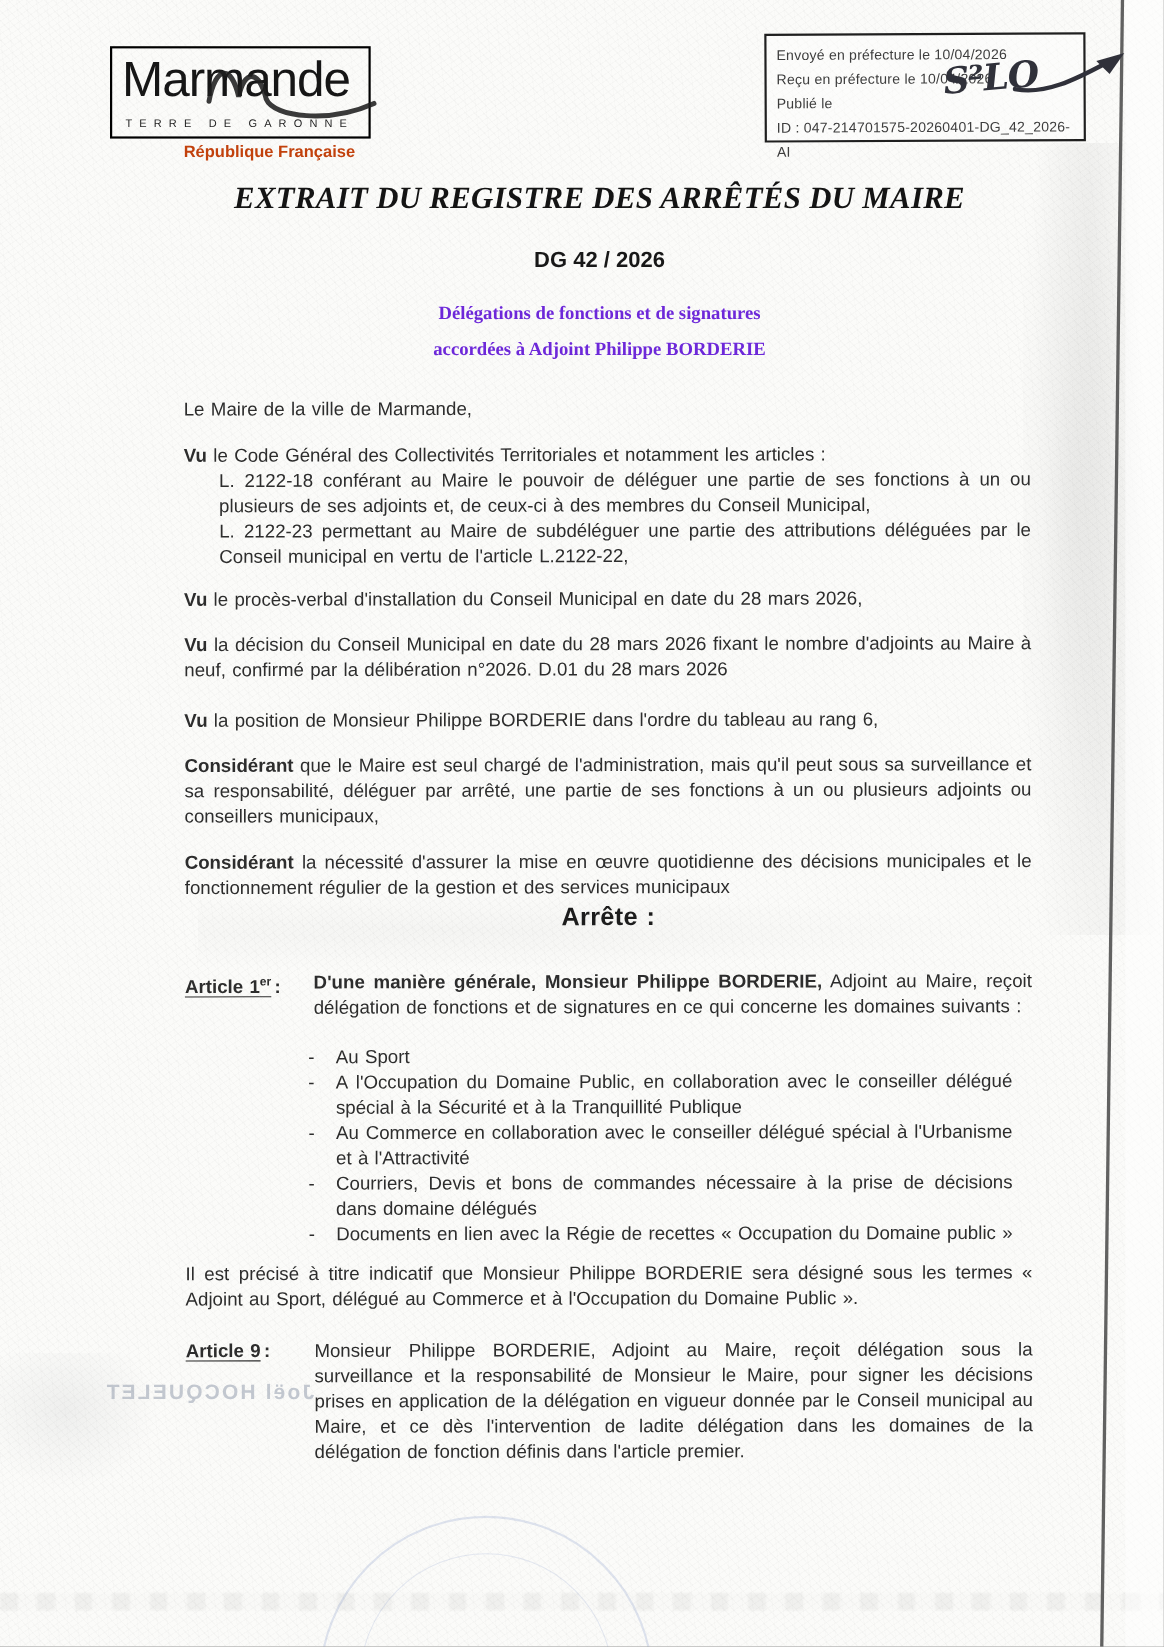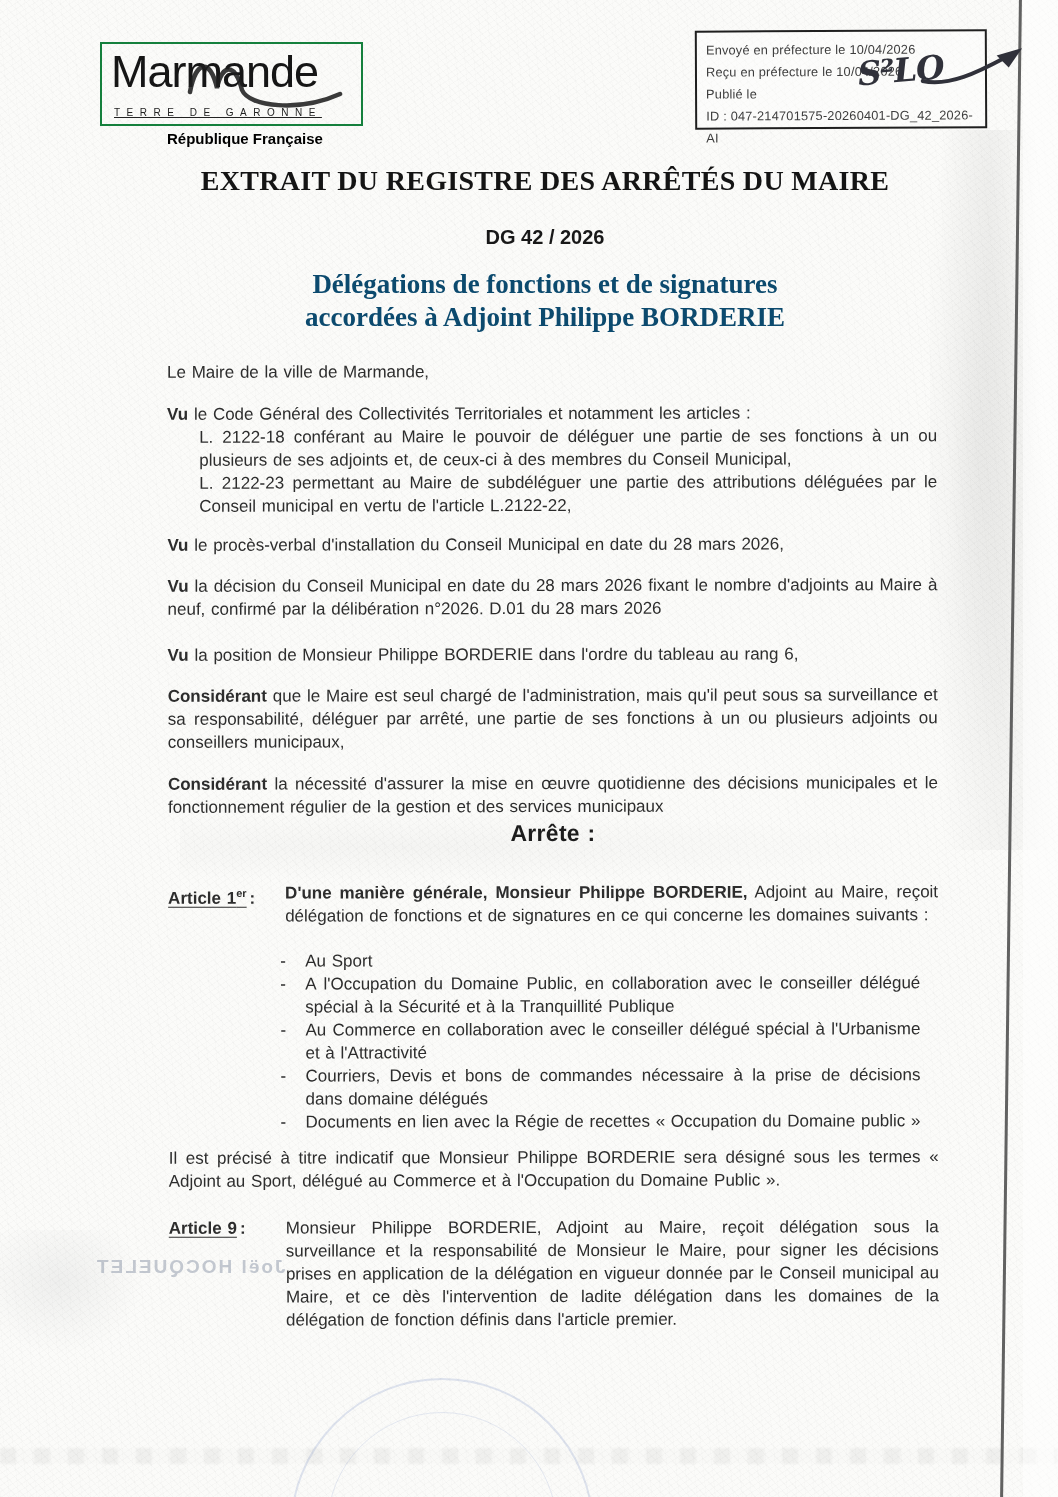--- a/index.html
+++ b/index.html
@@ -26,45 +26,45 @@
     background: radial-gradient(ellipse at 40% 40%, rgba(70,75,85,0.07), transparent 65%); }
   .blotch.b3 { left:180px; top:812px; width:740px; height:70px;
     background: radial-gradient(ellipse at 30% 50%, rgba(60,60,60,0.035), transparent 70%); }
   .bottom-streak { position:absolute; left:0; top:1448px; width:1058px; height:16px; opacity:.55; filter:blur(1px);
     background: repeating-linear-gradient(90deg, rgba(30,30,30,0.09) 0 16px, rgba(30,30,30,0.015) 16px 34px); }
   .scan-edge { position:absolute; left:1019px; top:-6px; width:2.5px; height:1520px;
     background:#474747; opacity:.85; transform:rotate(0.72deg); transform-origin:top left; }
   .scan-edge-halo { position:absolute; left:1023px; top:0; width:35px; height:1497px; background:#fff; opacity:.5; }
 
   
-  .logo-box { position:absolute; left:100px; top:42px; width:263px; height:84px;
-    border:2px solid #15803d; box-sizing:border-box; }
+  .logo-box { position:absolute; left:100px; top:42px; width:237px; height:84px;
+    border:2px solid #000000; box-sizing:border-box; }
   .logo-name { position:absolute; left:9px; top:2px; font-size:45px; font-weight:400;
     letter-spacing:-1px; color:#161616; }
   .logo-swoosh { position:absolute; left:0; top:0; }
   .logo-tagline { position:absolute; left:12px; bottom:6px; font-size:10px; letter-spacing:6.5px;
-    color:#222; white-space:nowrap;text-decoration:underline; }
-  .republique { position:absolute; left:167px; top:130px; font-size:15px; font-weight:bold; color:#000000; }
+    color:#222; white-space:nowrap; }
+  .republique { position:absolute; left:167px; top:130px; font-size:15px; font-weight:bold; color:#c2410c; }
 
   .stamp-box { position:absolute; left:695px; top:30px; width:292px; height:99px;
     border:2px solid #1f1f1f; box-sizing:border-box; padding:7px 9px 0;
     font-size:12.8px; line-height:22px; color:#3d3d3d; letter-spacing:.2px;
     transform:rotate(-0.25deg); background:rgba(255,255,255,0.35); }
   .slo { position:absolute; left:858px; top:48px; width:150px; height:52px; transform:rotate(-5deg); }
   .slo-text { font-family:"DejaVu Serif", serif; font-style:italic; font-weight:bold;
     font-size:33px; color:#30313a; letter-spacing:-1px; }
   .slo-arrow { position:absolute; left:62px; top:6px; }
 
   .doc-title { position:absolute; left:90px; top:165px; width:910px; text-align:center;
     font-family:"Liberation Serif", serif; font-weight:bold; font-size:28px; color:#141414;
-    letter-spacing:.3px; }
+    letter-spacing:.3px;font-style:italic; }
   .doc-ref { position:absolute; left:90px; top:226px; width:910px; text-align:center;
     font-family:Liberation Sans, sans-serif; font-weight:bold; font-size:20px; color:#181818; }
   .doc-subtitle { position:absolute; left:90px; top:268px; width:910px; text-align:center;
-    font-family:"Liberation Serif", serif; font-weight:bold; font-size:27px; line-height:33px; color:#0c4a6e; }
+    font-family:"Liberation Serif", serif; font-weight:bold; font-size:17px; line-height:33px; color:#6d28d9; }
 
   
   .content { position:absolute; left:168px; top:360px; width:770px;
     font-size:17px; line-height:23px; color:#2d2d2d; word-spacing:1px;
     transform:rotate(-0.12deg); }
   .content p { margin:0; }
   .justify { text-align:justify; }
   .lead { font-weight:bold; }
   .mt19 { margin-top:19px !important; }
   .mt16 { margin-top:16px !important; }

